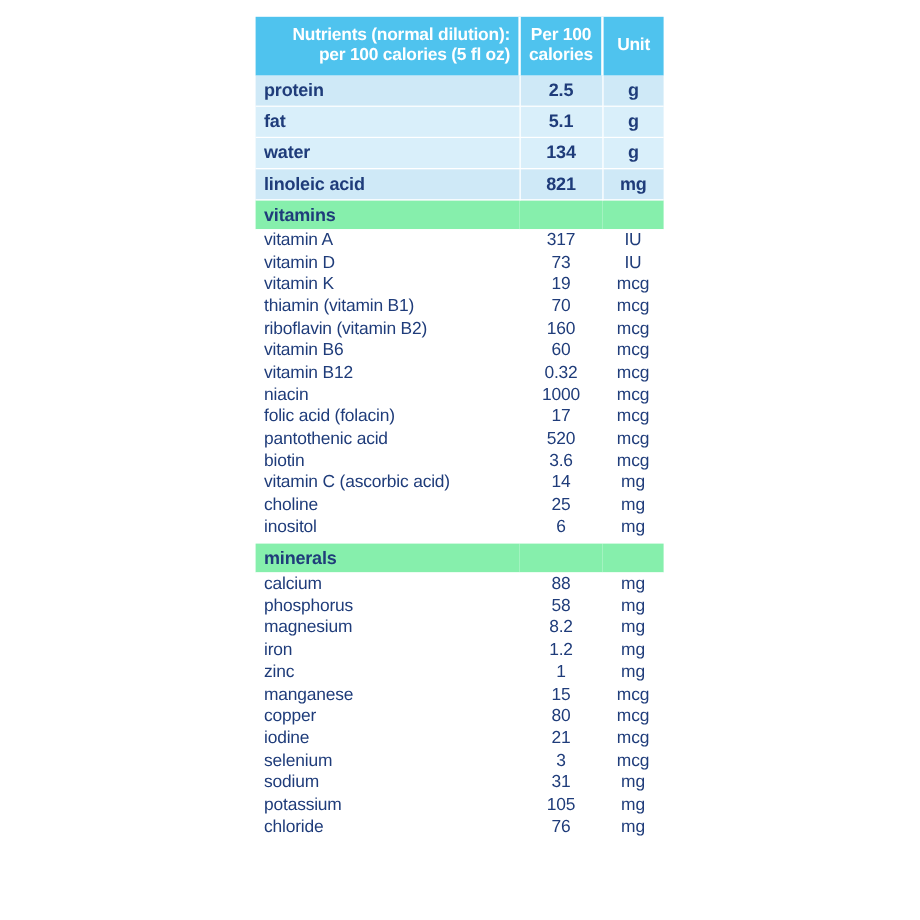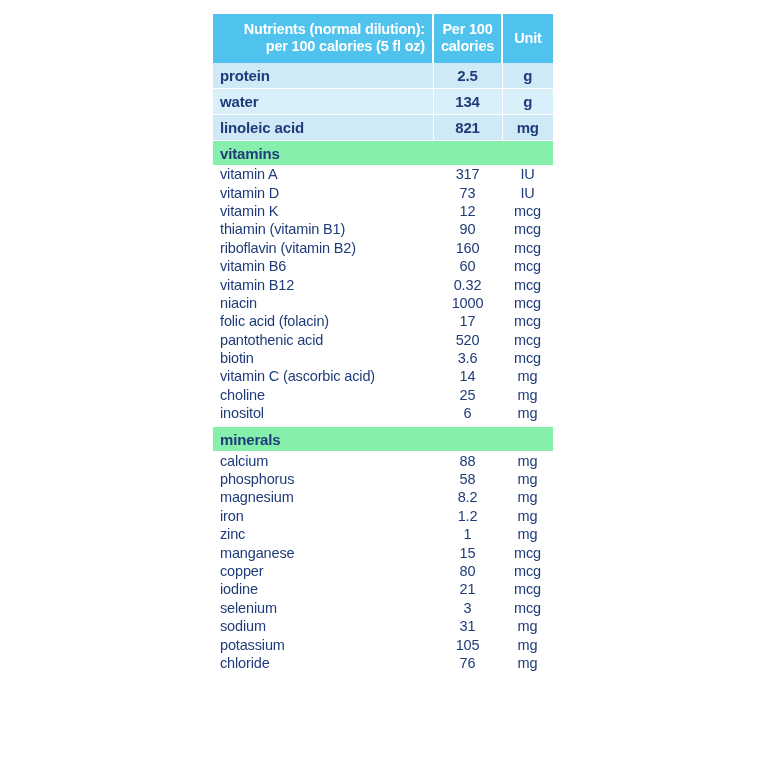--- a/index.html
+++ b/index.html
@@ -147,20 +147,25 @@
       </tr>
     </thead>
 
     <tbody id="table-body">
         <tr class="macro-row tint-a">
           <td class="td-name">protein</td>
           <td class="td-value">2.5</td>
           <td class="td-unit">g</td>
         </tr>
         <tr class="macro-row tint-b">
+          <td class="td-name">fat</td>
+          <td class="td-value">5.1</td>
+          <td class="td-unit">g</td>
+        </tr>
+        <tr class="macro-row tint-b">
           <td class="td-name">water</td>
           <td class="td-value">134</td>
           <td class="td-unit">g</td>
         </tr>
         <tr class="macro-row tint-a">
           <td class="td-name">linoleic acid</td>
           <td class="td-value">821</td>
           <td class="td-unit">mg</td>
         </tr>
         <tr class="section-row">
@@ -173,26 +178,26 @@
           <td class="td-value">317</td>
           <td class="td-unit">IU</td>
         </tr>
         <tr class="detail-row">
           <td class="td-name">vitamin D</td>
           <td class="td-value">73</td>
           <td class="td-unit">IU</td>
         </tr>
         <tr class="detail-row">
           <td class="td-name">vitamin K</td>
-          <td class="td-value">12</td>
+          <td class="td-value">19</td>
           <td class="td-unit">mcg</td>
         </tr>
         <tr class="detail-row">
           <td class="td-name">thiamin (vitamin B1)</td>
-          <td class="td-value">90</td>
+          <td class="td-value">70</td>
           <td class="td-unit">mcg</td>
         </tr>
         <tr class="detail-row">
           <td class="td-name">riboflavin (vitamin B2)</td>
           <td class="td-value">160</td>
           <td class="td-unit">mcg</td>
         </tr>
         <tr class="detail-row">
           <td class="td-name">vitamin B6</td>
           <td class="td-value">60</td>

